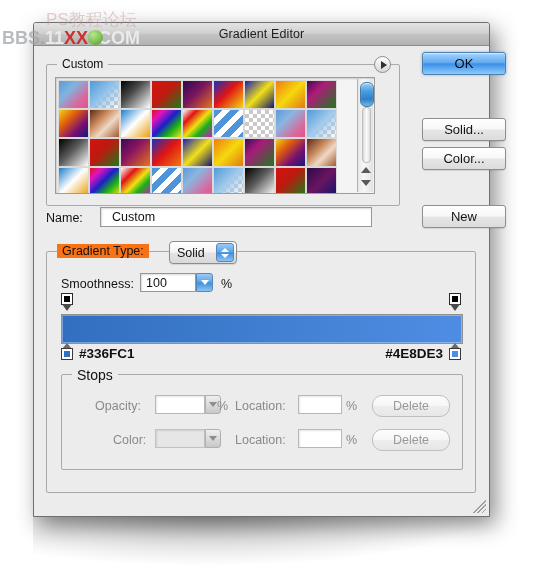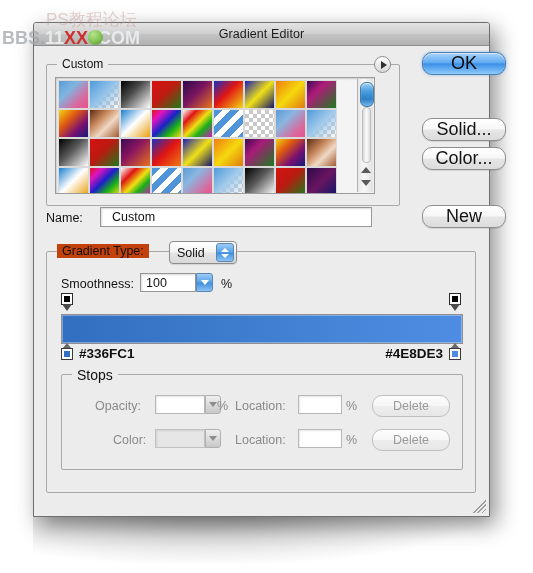--- a/index.html
+++ b/index.html
@@ -217,24 +217,24 @@
     border-top: 4px solid transparent;
     border-bottom: 4px solid transparent;
     border-left: 6px solid #303030;
     margin-left: 2px;
   }
 
   
   .btn {
     position: absolute;
     height: 21px;
-    border-radius: 10px;
+    border-radius: 3px;
     border: 1px solid #8e8e8e;
     background: linear-gradient(to bottom, #ffffff 0%, #f7f7f7 48%, #e6e6e6 52%, #dcdcdc 100%);
-    font-size: 18px;
+    font-size: 13px;
     color: #141414;
     display: flex;
     align-items: center;
     justify-content: center;
     box-shadow: 0 1px 1px rgba(0,0,0,.10);
     cursor: default;
   }
   .btn.primary {
     background: linear-gradient(to bottom, #a8d4fb 0%, #63abf2 45%, #3c8fe7 52%, #8ecbfb 100%);
     border-color: #4a7fae;
@@ -268,21 +268,21 @@
   }
   #fld-name { left: 66px; top: 161px; width: 272px; height: 20px; }
 
   
   #gtype-group { left: 12px; top: 205px; width: 428px; height: 240px; }
   #lbl-gtype {
     position: absolute;
     top: -8px;
     left: 10px;
     padding: 0 5px 0 5px;
-    background: #c2410c;
+    background: #f97316;
     font-size: 12.5px;
     color: #111;
   }
   .popup {
     position: absolute;
     height: 21px;
     border-radius: 4px;
     border: 1px solid #8c8c8c;
     background: linear-gradient(to bottom, #ffffff 0%, #f4f4f4 48%, #e4e4e4 52%, #d9d9d9 100%);
     display: flex;

